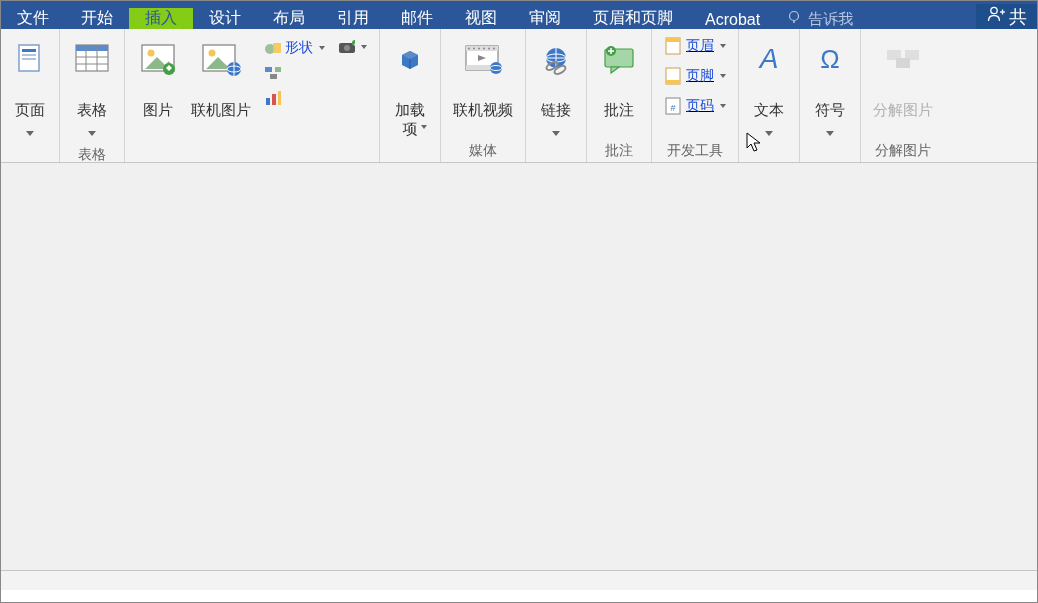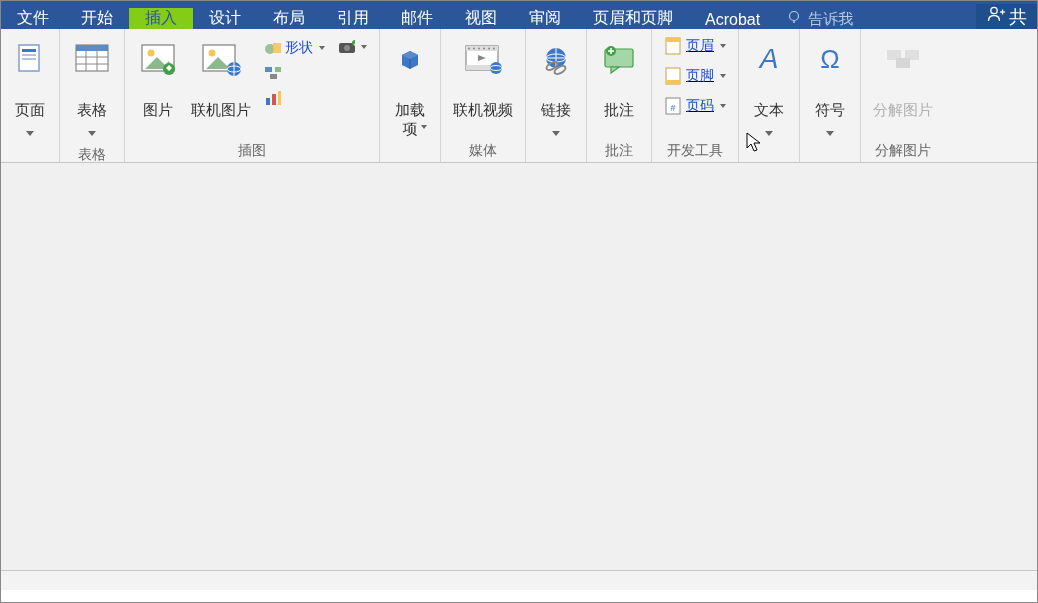--- a/index.html
+++ b/index.html
@@ -260,21 +260,20 @@
                 <rect x="2" y="4" width="16" height="10" rx="2" fill="#555"></rect>
                 <circle cx="10" cy="9" r="3" fill="#888"></circle>
                 <circle cx="18" cy="4" r="3" fill="#43a047"></circle>
                 <text x="18" y="6.5" font-size="5" fill="#fff" text-anchor="middle">+</text>
               </svg>
           </span>
           <span class="caret-sm"></span>
         </div>
       </div>
     </div>
-    <div class="group-label">插图</div>
   </div>
 
   <div class="group">
     <div class="group-body">
       <div class="big-btn">
         <span class="ico">
           <svg width="36" height="36">
               <polygon points="10,14 18,10 26,14 26,24 18,28 10,24" fill="#3d78c7"></polygon>
               <polygon points="10,14 18,18 26,14 18,10" fill="#5b8bc9"></polygon>
               <line x1="18" y1="18" x2="18" y2="28" stroke="#2b579a" stroke-width="1"></line>

